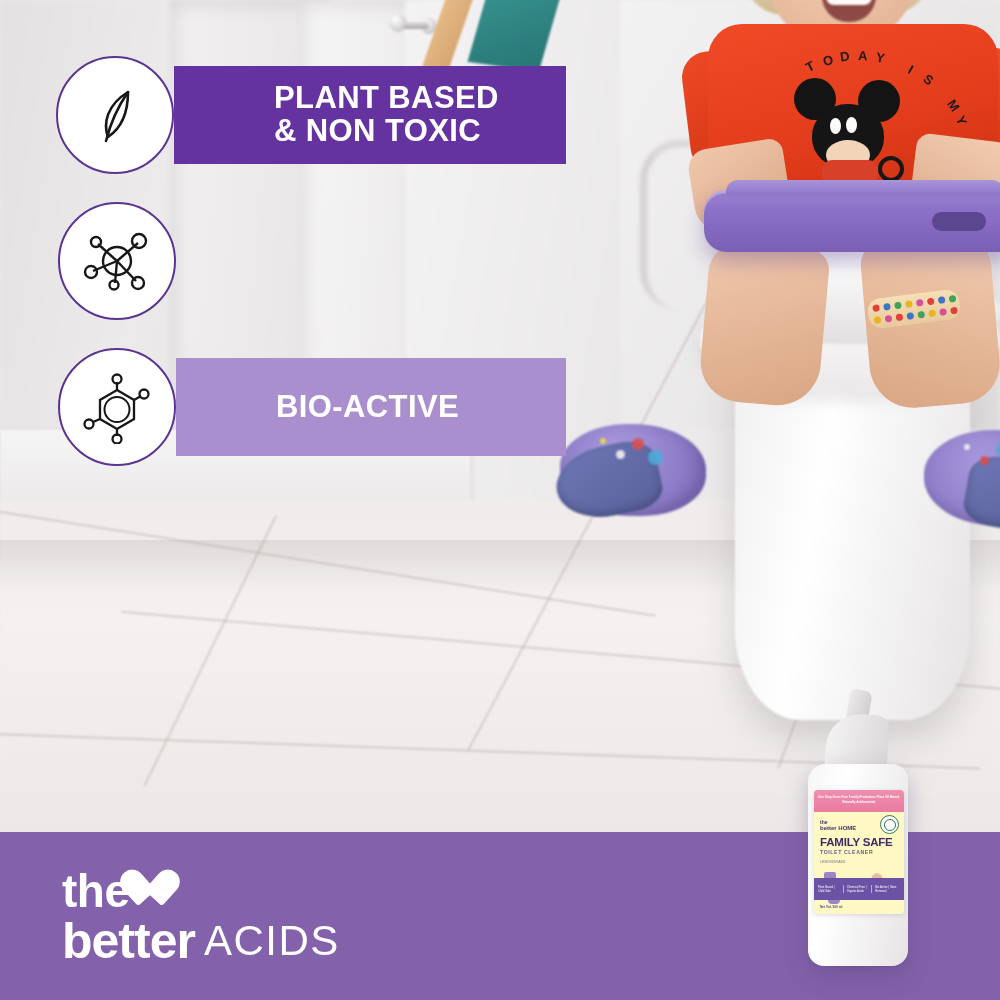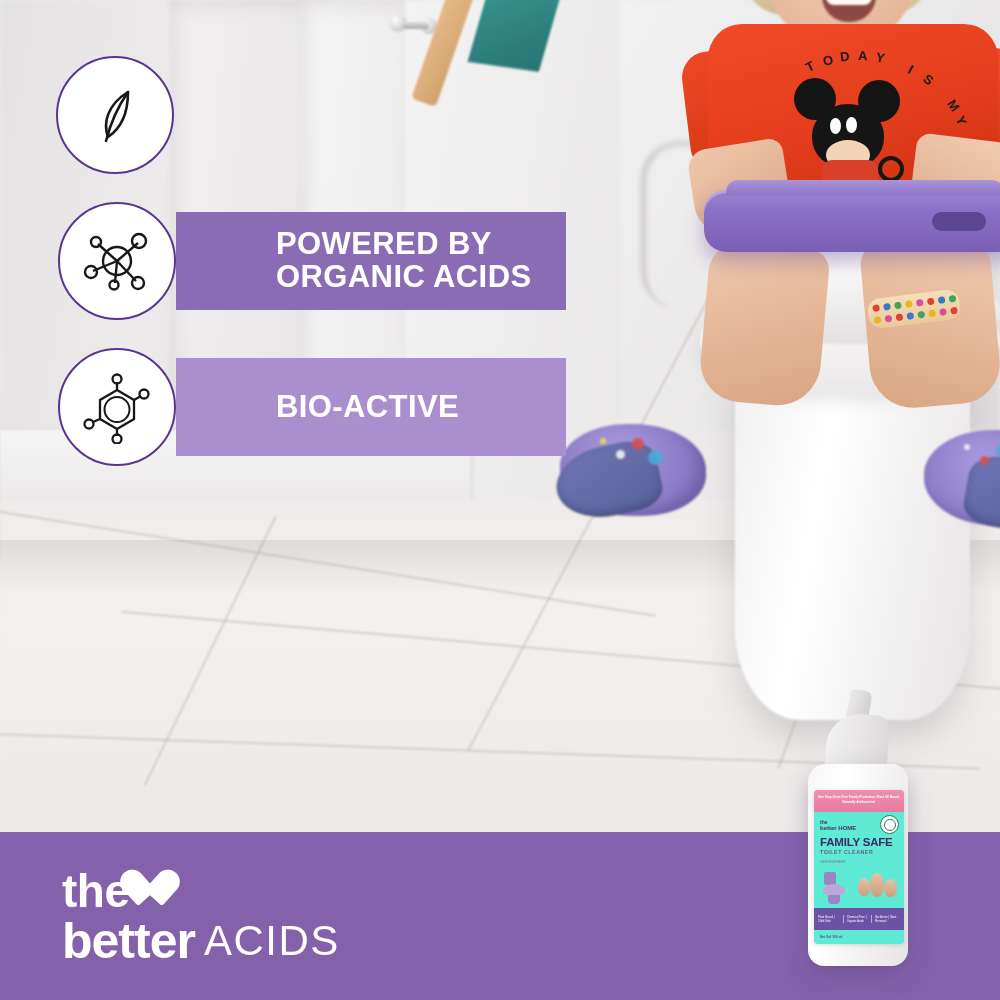--- a/index.html
+++ b/index.html
@@ -207,22 +207,22 @@
   .b-nozzle { position:absolute; left:48px; top:0; width:22px; height:34px;
               background:linear-gradient(100deg,#eceaea,#cfcccd); border-radius:5px 7px 2px 2px;
               transform:rotate(10deg); }
   .b-neck { position:absolute; left:26px; top:24px; width:62px; height:66px;
             background:linear-gradient(100deg,#f5f4f4,#d9d6d7);
             border-radius:34px 14px 8px 8px; transform:rotate(4deg); }
   .b-body { position:absolute; left:8px; top:74px; width:100px; height:202px;
             background:linear-gradient(100deg,#f7f6f6 0%,#ffffff 30%,#e6e3e4 100%);
             border-radius:18px 16px 16px 16px;
             box-shadow:0 10px 22px rgba(90,70,120,.35); }
-  .b-label { position:absolute; left:14px; top:100px; width:90px; height:154px;
-             background:#5eead4; border-radius:4px; overflow:hidden;
+  .b-label { position:absolute; left:14px; top:100px; width:90px; height:124px;
+             background:#fef9c3; border-radius:4px; overflow:hidden;
              box-shadow:0 1px 4px rgba(120,110,140,.25); }
   .lb-pink { position:absolute; left:0; top:0; width:100%; height:22px;
              background:linear-gradient(#ef8fae,#e97ba0); }
   .lb-pink span { display:block; color:#fff; font-size:3.1px; line-height:1.5;
                   text-align:center; padding-top:5px; font-weight:bold; }
   .lb-seal { position:absolute; right:5px; top:25px; width:19px; height:19px;
              border-radius:50%; border:1.6px solid #2e7d4f; background:#fff;
              display:flex; align-items:center; justify-content:center; }
   .lb-seal i { width:12px; height:12px; border-radius:50%; border:1px solid #2e7d4f;
                display:block; }
@@ -376,33 +376,33 @@
       <i class="sl-dot" style="height: 6px; width: 6px; left: 40px; top: 14px; background: rgb(240, 240, 240); opacity: 0.9;"></i>
           <i class="sl-dot" style="height: 9px; width: 9px; left: 56px; top: 26px; background: rgb(217, 79, 79); opacity: 0.9;"></i>
           <i class="sl-dot" style="height: 12px; width: 12px; left: 72px; top: 14px; background: rgb(79, 168, 217); opacity: 0.9;"></i>
         </div>
     </div>
   </div>
 
   <div class="badges">
 
     <div class="badge" id="badge-1">
+      <div class="bar">
+        <span>PLANT BASED</span>
+        <span>&amp; NON TOXIC</span>
+      </div>
       <div class="circle">
         <svg width="72" height="72" viewBox="0 0 72 72" aria-hidden="true">
           <path d="M49 13 C49 35 41 50 29 58 C24 44 28 26 49 13 Z" fill="none" stroke="#17171a" stroke-width="2.6" stroke-linecap="round" stroke-linejoin="round"></path>
           <path d="M49 13 C40 26 32 42 27 62" fill="none" stroke="#17171a" stroke-width="2.6" stroke-linecap="round"></path>
         </svg>
       </div>
     </div>
 
     <div class="badge" id="badge-2">
-      <div class="bar">
-        <span>POWERED BY</span>
-        <span>ORGANIC ACIDS</span>
-      </div>
       <div class="circle">
         <svg width="74" height="74" viewBox="0 0 74 74" aria-hidden="true">
           <g fill="none" stroke="#17171a" stroke-width="2.4">
             <line x1="37" y1="37" x2="18" y2="20"></line>
             <line x1="37" y1="37" x2="58" y2="19"></line>
             <line x1="37" y1="37" x2="13" y2="47"></line>
             <line x1="37" y1="37" x2="56" y2="57"></line>
             <line x1="37" y1="37" x2="35" y2="59"></line>
             <circle cx="37" cy="37" r="14"></circle>
             <circle cx="16" cy="18" r="5"></circle>

